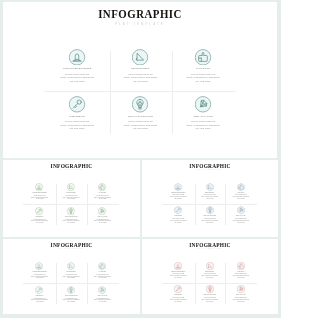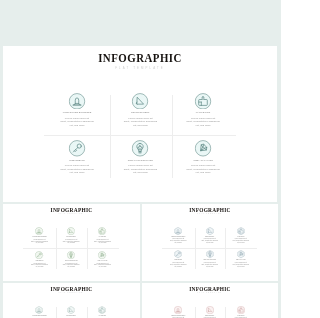--- a/index.html
+++ b/index.html
@@ -1,20 +1,20 @@
 <!DOCTYPE html>
 <html><head>
 <meta charset="utf-8">
 <title>INFOGRAPHIC</title>
 <style>
   html,body{margin:0;padding:0;background:#ffffff;}
   body{width:281px;height:318px;overflow:hidden;
        font-family:"Liberation Sans",sans-serif;}
   .board{position:relative;width:281px;height:318px;background:#e6eeec;}
-  .panel{position:absolute;background:#ffffff;overflow:hidden;margin-top:44px;}
+  .panel{position:absolute;background:#ffffff;overflow:hidden;}
 
   .title{position:absolute;left:0;text-align:center;
          font-family:"Liberation Serif",serif;font-weight:700;color:#16120f;
          transform-origin:50% 0;white-space:nowrap;}
   .subtitle{position:absolute;left:0;text-align:center;
          font-family:"Liberation Sans",sans-serif;color:#cdcdcd;white-space:nowrap;}
 
   .cell{position:absolute;}
   .cell .icwrap{position:absolute;left:50%;top:0;transform:translateX(-50%);
          line-height:0;}

